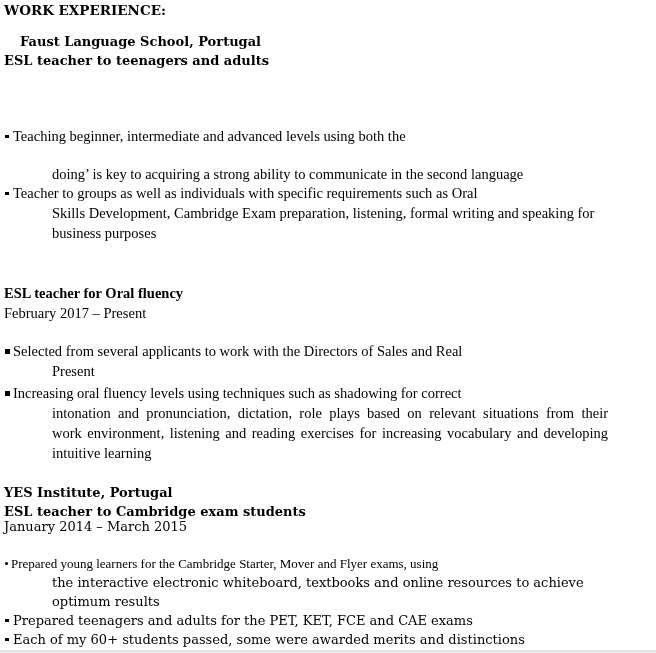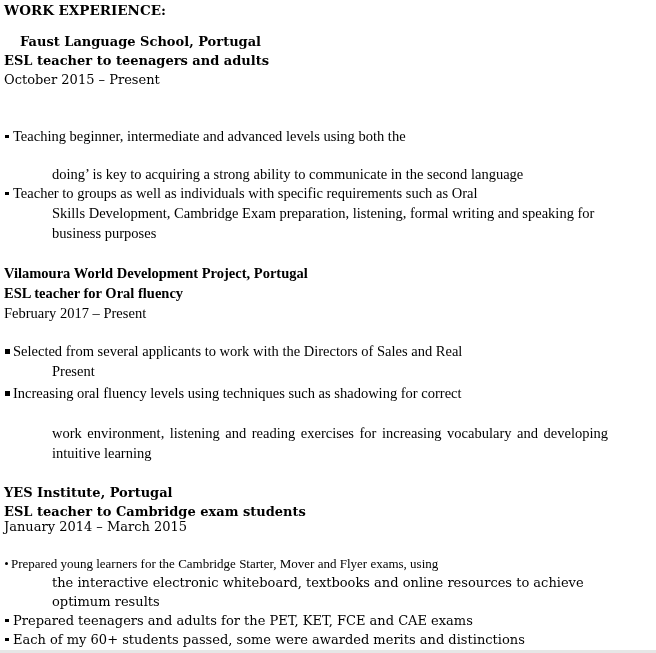--- a/index.html
+++ b/index.html
@@ -76,45 +76,44 @@
   </style>
 </head>
 <body>
 
 <div class="page">
 
   <div class="line cambria b heading">WORK EXPERIENCE:</div>
 
   <div class="line cambria b" style="left:20px; top:32px;">Faust Language School, Portugal</div>
   <div class="line cambria b" style="left:4px; top:51px;">ESL teacher to teenagers and adults</div>
-  <div class="line cambria" style="left:4px; top:70px;">October 2015 – Present</div>
 
   <div class="line times" style="left:4px; top:127px;">
     <span class="bullet-mark sq-small"></span><span>Teaching beginner, intermediate and advanced levels using both the</span>
   </div>
   <div class="line times" style="left:52px; top:165px;">doing’ is key to acquiring a strong ability to communicate in the second language</div>
 
   <div class="line times" style="left:4px; top:184px;">
     <span class="bullet-mark sq-small"></span><span>Teacher to groups as well as individuals with specific requirements such as Oral</span>
   </div>
   <div class="line times" style="left:52px; top:204px;">Skills Development, Cambridge Exam preparation, listening, formal writing and speaking for</div>
   <div class="line times" style="left:52px; top:224px;text-align:right;">business purposes</div>
 
-  <div class="line times b" style="left:4px; top:264px;">Vilamoura World Development Project, Portugal</div>
   <div class="line times b" style="left:4px; top:284px;">ESL teacher for Oral fluency</div>
   <div class="line times" style="left:4px; top:304px;">February 2017 – Present</div>
 
   <div class="line times" style="left:4px; top:342px;">
     <span class="bullet-mark sq-big"></span><span>Selected from several applicants to work with the Directors of Sales and Real</span>
   </div>
   <div class="line times" style="left:52px; top:362px;">Present</div>
 
   <div class="line times" style="left:4px; top:384px;">
     <span class="bullet-mark sq-big"></span><span>Increasing oral fluency levels using techniques such as shadowing for correct</span>
   </div>
+  <div class="line times just" style="left:52px; top:404px; width:556px;">intonation and pronunciation, dictation, role plays based on relevant situations from their</div>
   <div class="line times just" style="left:52px; top:424px; width:556px;">work environment, listening and reading exercises for increasing vocabulary and developing</div>
   <div class="line times" style="left:52px; top:444px;text-align:right;">intuitive learning</div>
 
   <div class="line cambria b" style="left:4px; top:483px;">YES Institute, Portugal</div>
   <div class="line cambria b" style="left:4px; top:502px;">ESL teacher to Cambridge exam students</div>
   <div class="line cambria" style="left:4px; top:517px;text-align:right;">January 2014 – March 2015</div>
 
   <div class="line cambria" style="left:4px; top:554px;font-family:Liberation Serif, serif;">
     <span class="bullet-mark dot" style="width:7px;"></span><span>Prepared young learners for the Cambridge Starter, Mover and Flyer exams, using</span>
   </div>

